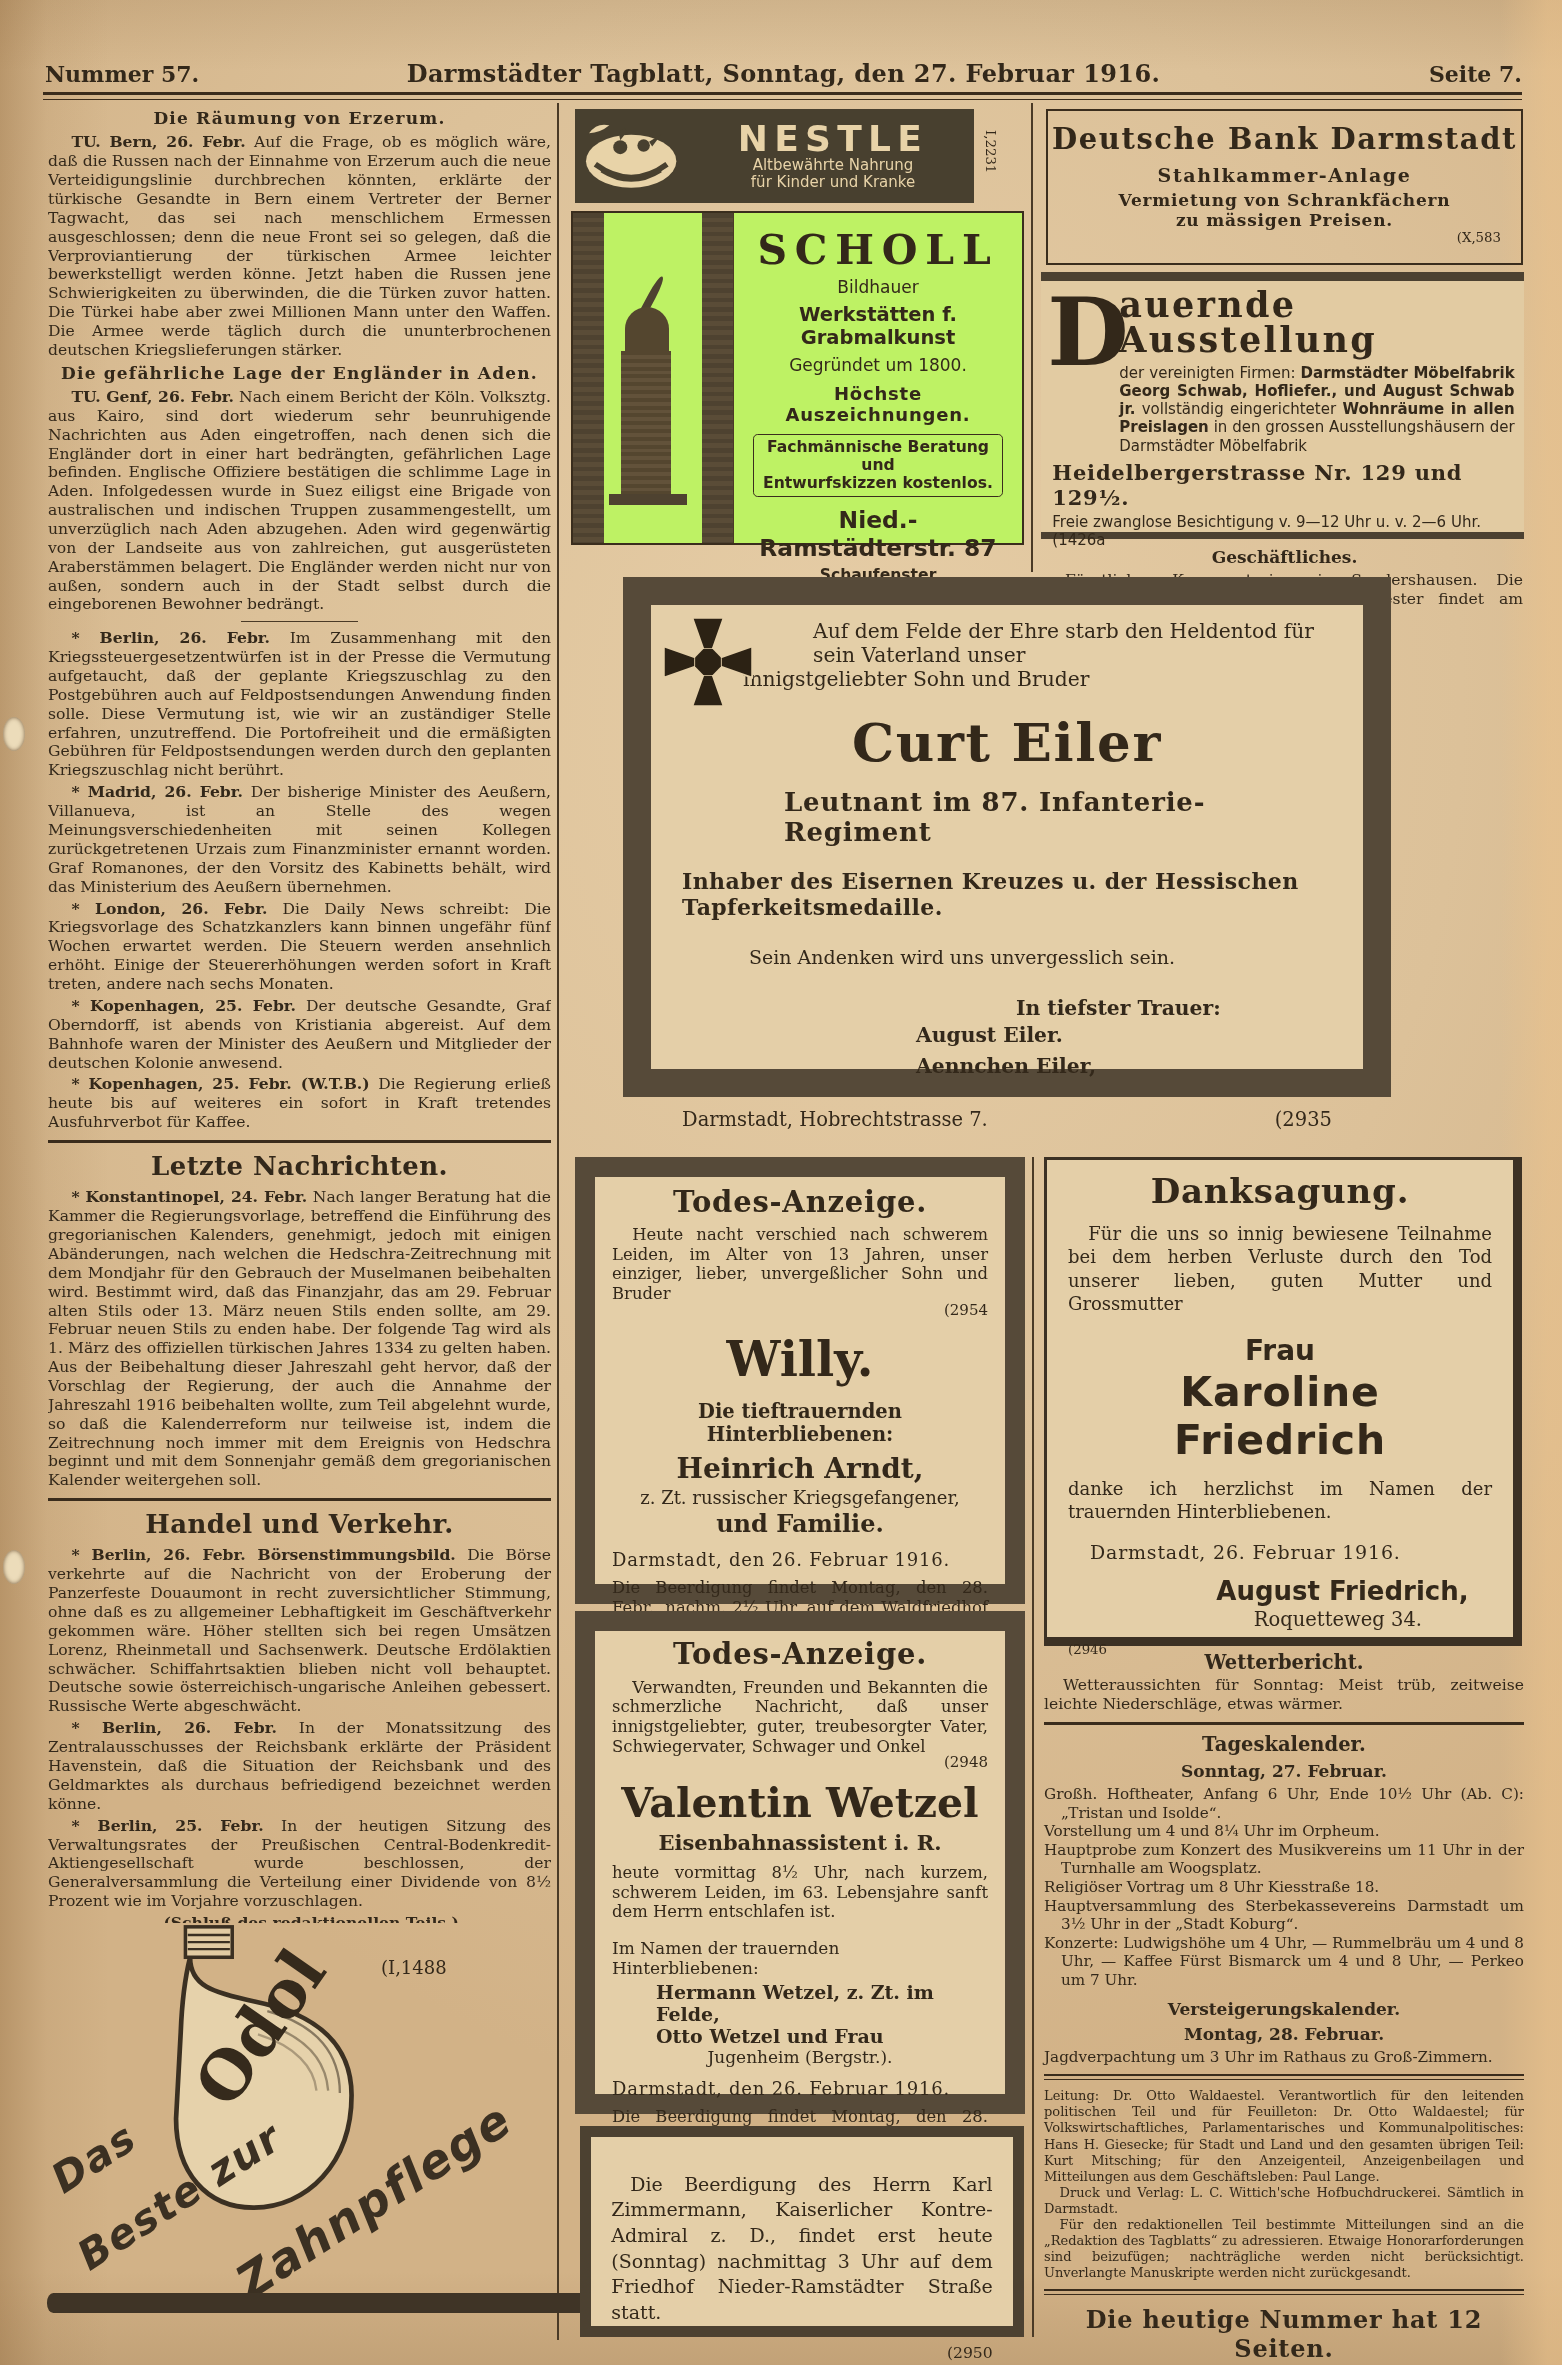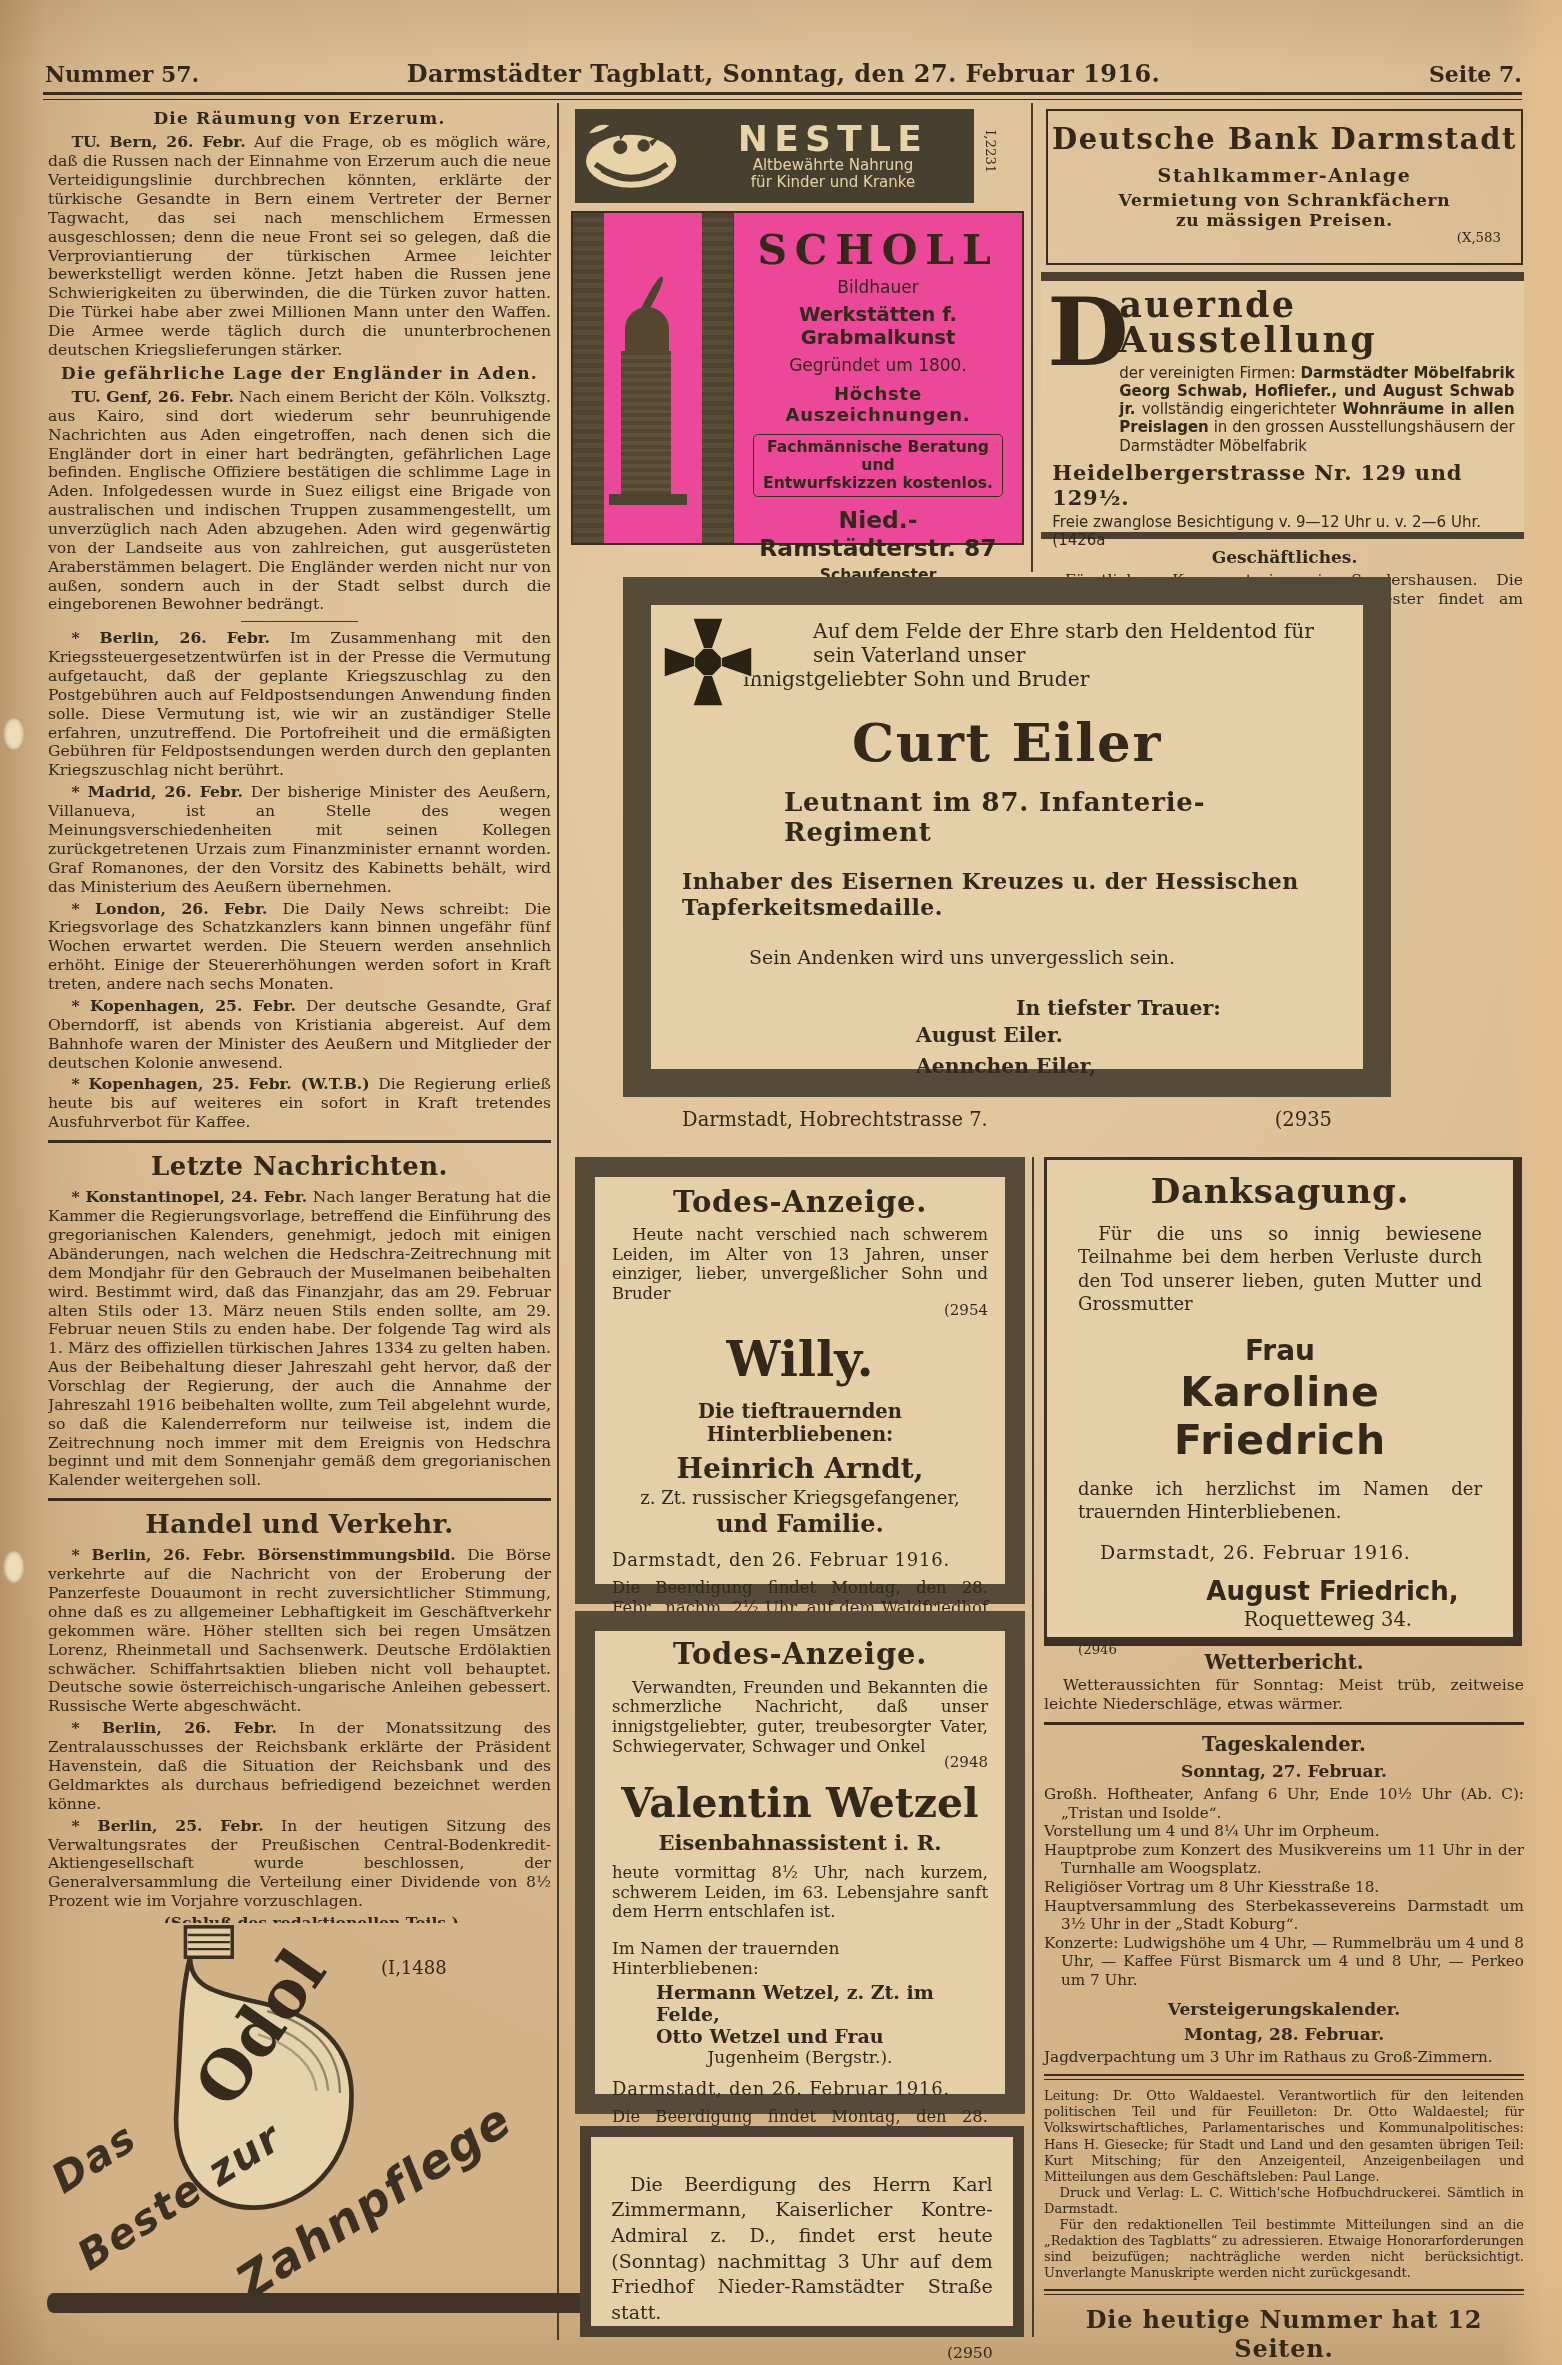--- a/index.html
+++ b/index.html
@@ -50,21 +50,21 @@
   .bottom-band{position:absolute;left:47px;top:2293px;width:603px;height:20.3px;background:#3f3426;border-radius:6.3px/9.4px;}
   
   #nestle{position:absolute;left:575px;top:109px;width:399px;height:94px;background:#48402f;
     display:flex;align-items:center;color:#e8d3a8;}
   .nestle-text{flex:1;text-align:center;}
   .nestle-brand{font-family:"DejaVu Sans","Liberation Sans",sans-serif;font-weight:bold;
     font-size:36px;letter-spacing:6.3px;line-height:1;}
   .nestle-sub{font-family:"DejaVu Sans","Liberation Sans",sans-serif;font-size:15px;line-height:1.12;}
   #nestle-code{position:absolute;left:983px;top:130px;writing-mode:vertical-rl;font-size:13.3px;}
   #scholl{position:absolute;left:571px;top:211px;width:449px;height:330px;border:2.3px solid #3a2d1d;
-    display:flex;background:#ec4899;}
+    display:flex;background:#bef264;}
   .scholl-art{width:160px;position:relative;border-right:1.6px solid #4a3a26;overflow:hidden;}
   .pillar{position:absolute;top:0;bottom:0;width:31px;background:repeating-linear-gradient(180deg,#4e4230 0 4.7px,#5a4c37 4.7px 9.4px);}
   .monument-col{position:absolute;left:48px;top:138px;width:50px;height:148px;
     background:repeating-linear-gradient(180deg,#54462f 0 3.9px,#62523a 3.9px 7.8px);}
   .monument-base{position:absolute;left:36px;top:281px;width:78px;height:11px;background:#4e4230;}
   .monument-dome{position:absolute;left:52px;top:94px;width:44px;height:44px;border-radius:50% 50% 0 0;
     background:#54462f;}
   .monument-spike{position:absolute;left:75px;top:61px;width:7.8px;height:44px;background:#4e4230;
     transform:rotate(28deg);border-radius:50% 50% 0 0;}
   .scholl-text{flex:1;text-align:center;padding:12.5px 7.8px 6.3px;font-family:"DejaVu Sans","Liberation Sans",sans-serif;}
@@ -128,21 +128,21 @@
   .wetzel-body{font-size:16.4px;line-height:1.2;text-align:justify;margin-top:7.8px;}
   .wetzel-label{font-size:17px;margin-top:9.4px;}
   .wetzel-m1{font-size:19px;font-weight:bold;margin-left:44px;margin-top:3.1px;}
   .wetzel-m2{font-size:19px;font-weight:bold;margin-left:44px;}
   .wetzel-m3{font-size:17px;text-align:center;}
   #zimmer{left:580px;top:2126px;width:444px;height:211px;border-width:11px;border-color:#4c4131;padding:15.6px 20.3px;}
   .zimmer-body{font-size:19px;line-height:1.35;text-align:justify;text-indent:19px;}
   .zimmer-code{text-align:right;font-size:15.6px;margin-top:3.1px;}
   
   #dank{left:1044px;top:1157px;width:478px;height:489px;border-width:3.1px 9.4px 9.4px 3.1px;border-color:#3c3124;
-    background:#e4cfa8;padding:11px 31px;}
+    background:#e4cfa8;padding:11px 21px;}
   .dank-title{font-weight:bold;text-align:center;font-size:34px;letter-spacing:0.8px;}
   .dank-intro{font-size:18px;line-height:1.3;text-align:justify;margin-top:11px;text-indent:20.3px;}
   .dank-frau{font-family:"DejaVu Sans","Liberation Sans",sans-serif;font-weight:bold;font-size:28px;
     text-align:center;margin-top:12.5px;}
   .dank-name{font-family:"DejaVu Sans","Liberation Sans",sans-serif;font-weight:bold;font-size:41px;
     text-align:center;margin-top:1.6px;letter-spacing:0.8px;}
   .dank-body{font-size:18px;line-height:1.3;text-align:justify;margin-top:12.5px;}
   .dank-place{font-size:19px;letter-spacing:0.8px;margin-top:14px;margin-left:22px;}
   .dank-signer{font-family:"DejaVu Sans","Liberation Sans",sans-serif;font-weight:bold;font-size:26px;
     text-align:right;margin-top:12.5px;padding-right:23.4px;}

